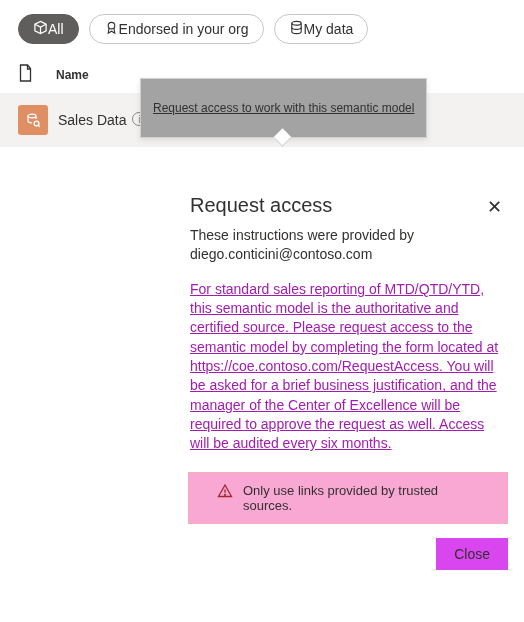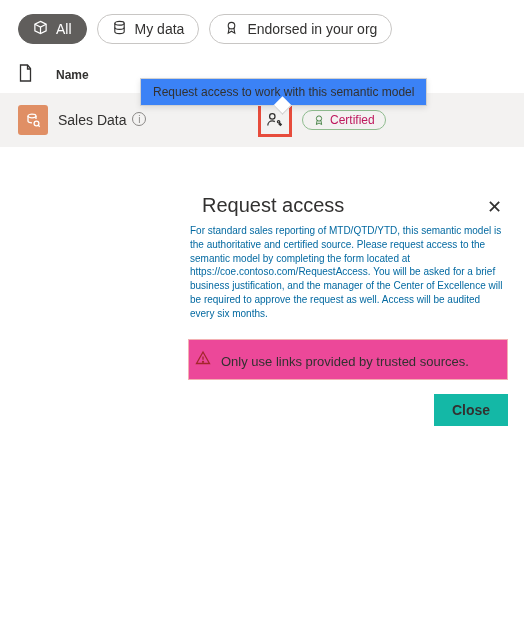--- a/index.html
+++ b/index.html
@@ -15,21 +15,20 @@
   }
   
   .filters {
     display: flex;
     gap: 10px;
     padding: 14px 18px 10px;
   }
   .pill {
     display: inline-flex;
     align-items: center;
-    gap: 8px;
     border: 1px solid #c8c6c4;
     border-radius: 999px;
     padding: 5px 14px;
     font-size: 14px;
     color: #323130;
     background: #fff;
   }
   .pill.active {
     background: #605e5c;
     color: #fff;
@@ -91,27 +90,28 @@
     border: 1px solid #8fbc8f;
     border-radius: 999px;
     padding: 2px 10px;
     font-size:12px;
     color:#be185d;
   }
   
   .tooltip {
     position: absolute;
     top: 78px; left: 140px;
-    background:#3b82f6;
+    background:#a3a3a3;
     border:1px solid #d1d1d1;
     box-shadow:0 2px 6px rgba(0,0,0,0.1);
-    padding:6px 12px;
+    padding:22px 12px;
     font-size:12px;
     color:#323130;
     z-index:5;
+    text-decoration:underline;
   }
   .tooltip::after {
     content:"";
     position:absolute;
     bottom:-7px; left:135px;
     width:12px;height:12px;
     background:#fff;
     border-right:1px solid #d1d1d1;
     border-bottom:1px solid #d1d1d1;
     transform:rotate(45deg);
@@ -119,78 +119,77 @@
   
   .dialog {
     position:absolute;
     top:188px; left:188px;
     width:320px;
     background:#fff;
   }
   .dialog-head {
     display:flex;justify-content:space-between;align-items:flex-start;
     padding:6px 2px 4px;
-    margin-left:12px;
   }
   .dialog-title { font-size:20px; font-weight:400; color:#323130; }
   .dialog-close { font-size:18px; padding:2px 4px; cursor:pointer; }
   .dialog-sub { font-size:14px; color:#323130; padding:2px 2px 16px; line-height:1.35; }
-  .dialog-body { font-size:10px; color:#0369a1; padding:0 2px 18px; line-height:1.38; }
+  .dialog-body { font-size:14px; color:#a21caf; padding:0 2px 18px; line-height:1.38;text-decoration:underline; }
   .warn {
-    background:#ec4899;
+    background:#f9a8d4;
     border:1px solid #f3b0b3;
-    display:flex;align-items:flex-end;gap:10px;
-    padding:10px 6px;
+    display:flex;align-items:flex-start;gap:10px;
+    padding:10px 28px;
     font-size:13px;
     color:#323130;
     margin:0 0 14px;
   }
   .warn svg { width:16px;height:16px;color:#a4262c; stroke:#a4262c; }
   .dialog-foot { display:flex; justify-content:flex-end; }
   .btn-close {
-    background:#14b8a6;
+    background:#d946ef;
     border:none;
     padding:8px 18px;
     font-size:14px;
-    font-weight:700;
+    font-weight:400;
     color:#323130;
   }
 </style>
 </head>
 <body>
 
 <div class="filters">
   <div class="pill active">
     <span>
       <svg viewBox="0 0 16 16" fill="none" stroke="currentColor" stroke-width="1.3">
         <path d="M8 1.5 14 4.5v7L8 14.5 2 11.5v-7z"></path>
           <path d="M2 4.5 8 7.5 14 4.5"></path>
           <path d="M8 7.5v7"></path>
       </svg>
     </span>
     <span>All</span>
   </div>
   <div class="pill">
     <span>
       <svg viewBox="0 0 16 16" fill="none" stroke="currentColor" stroke-width="1.2">
+        <circle cx="8" cy="6" r="3.5"></circle>
+          <path d="M5.5 8.5 4.5 14l3.5-2 3.5 2-1-5.5"></path>
+      </svg>
+    </span>
+    <span>Endorsed in your org</span>
+  </div>
+  <div class="pill">
+    <span>
+      <svg viewBox="0 0 16 16" fill="none" stroke="currentColor" stroke-width="1.2">
         <ellipse cx="8" cy="3.5" rx="5" ry="2"></ellipse>
           <path d="M3 3.5v9c0 1.1 2.2 2 5 2s5-.9 5-2v-9"></path>
           <path d="M3 8c0 1.1 2.2 2 5 2s5-.9 5-2"></path>
       </svg>
     </span>
     <span>My data</span>
-  </div>
-  <div class="pill">
-    <span>
-      <svg viewBox="0 0 16 16" fill="none" stroke="currentColor" stroke-width="1.2">
-        <circle cx="8" cy="6" r="3.5"></circle>
-          <path d="M5.5 8.5 4.5 14l3.5-2 3.5 2-1-5.5"></path>
-      </svg>
-    </span>
-    <span>Endorsed in your org</span>
   </div>
 </div>
 
 <div class="thead">
   <div class="col-icon">
     <svg width="15" height="18" viewBox="0 0 14 18" fill="none" stroke="#323130" stroke-width="1.3">
       <path d="M2 1h7l3 3.5V17H2z"></path>
         <path d="M9 1v4h3"></path>
     </svg>
   </div>
@@ -230,20 +229,24 @@
     </svg>
     <span>Certified</span>
   </div>
 </div>
 
 <div class="dialog">
   <div class="dialog-head">
     <div class="dialog-title">Request access</div>
     <div class="dialog-close">✕</div>
   </div>
+  <div class="dialog-sub">
+    <span>These instructions were provided by</span><br>
+    <span>diego.conticini@contoso.com</span>
+  </div>
   <div class="dialog-body">For standard sales reporting of MTD/QTD/YTD, this semantic model is the authoritative and certified source. Please request access to the semantic model by completing the form located at https://coe.contoso.com/RequestAccess. You will be asked for a brief business justification, and the manager of the Center of Excellence will be required to approve the request as well. Access will be audited every six months.</div>
   <div class="warn">
     <span>
       <svg viewBox="0 0 16 16" fill="none" stroke-width="1.3">
         <path d="M8 2 1.5 13.5h13z"></path>
           <path d="M8 6.5v3.2"></path>
           <circle cx="8" cy="11.8" r=".5" fill="#a4262c"></circle>
       </svg>
     </span>
     <span>Only use links provided by trusted sources.</span>

